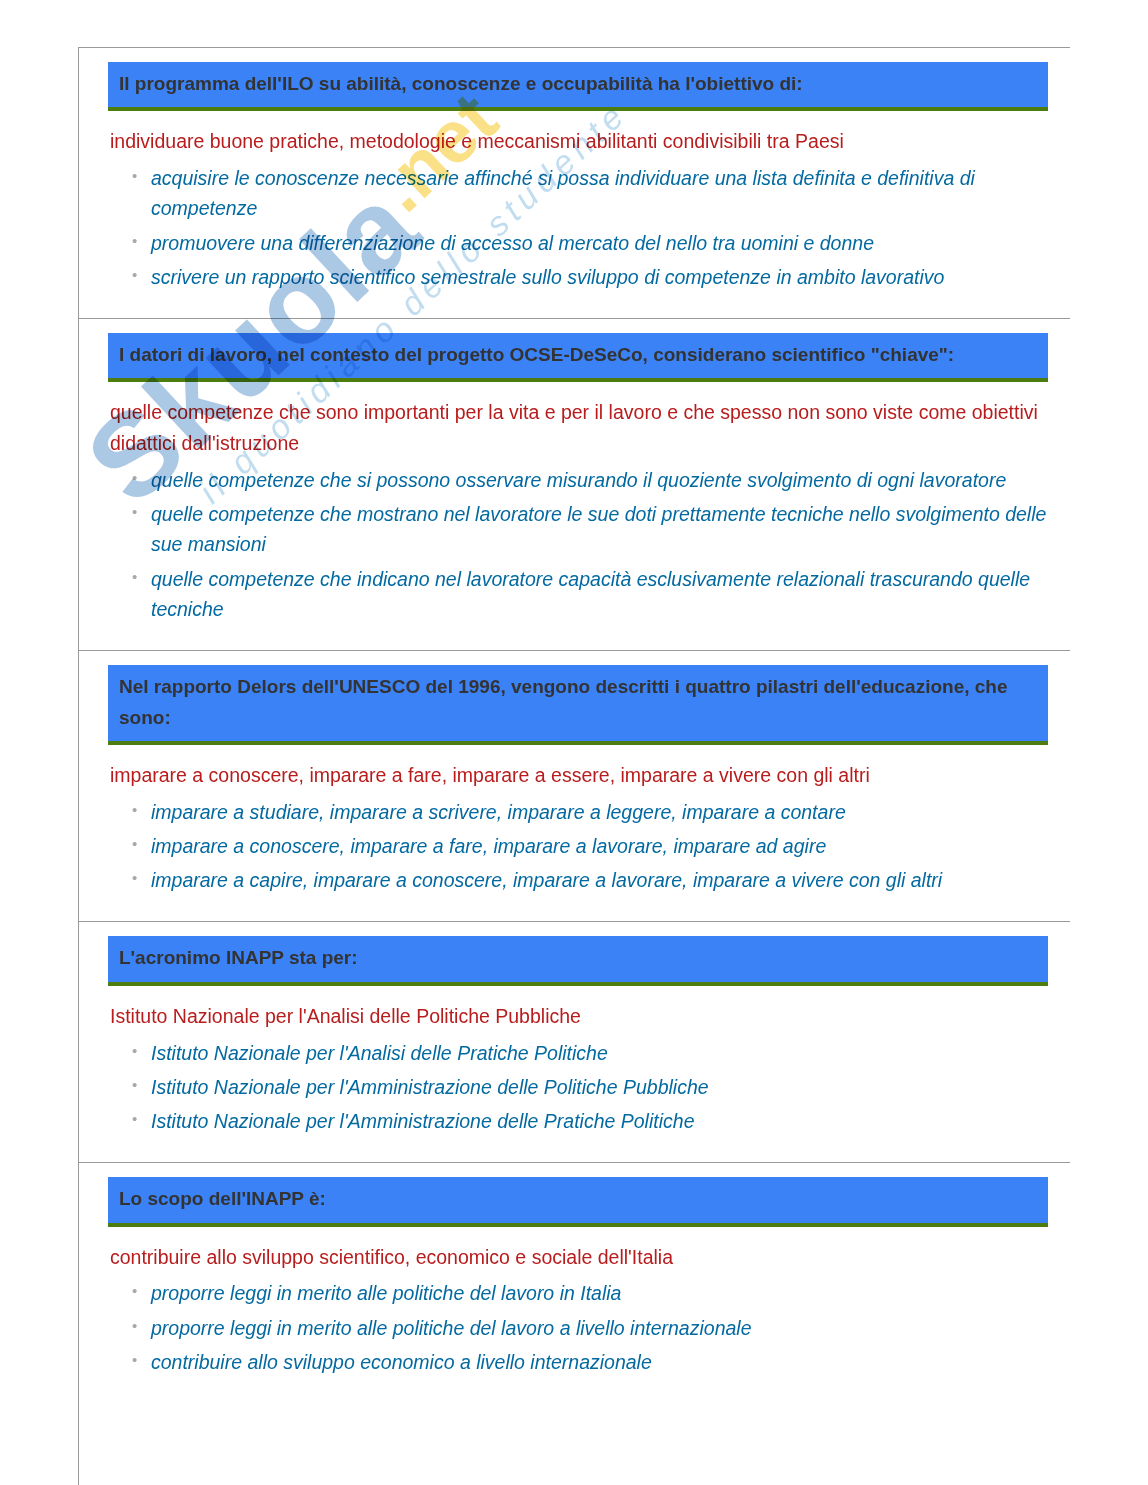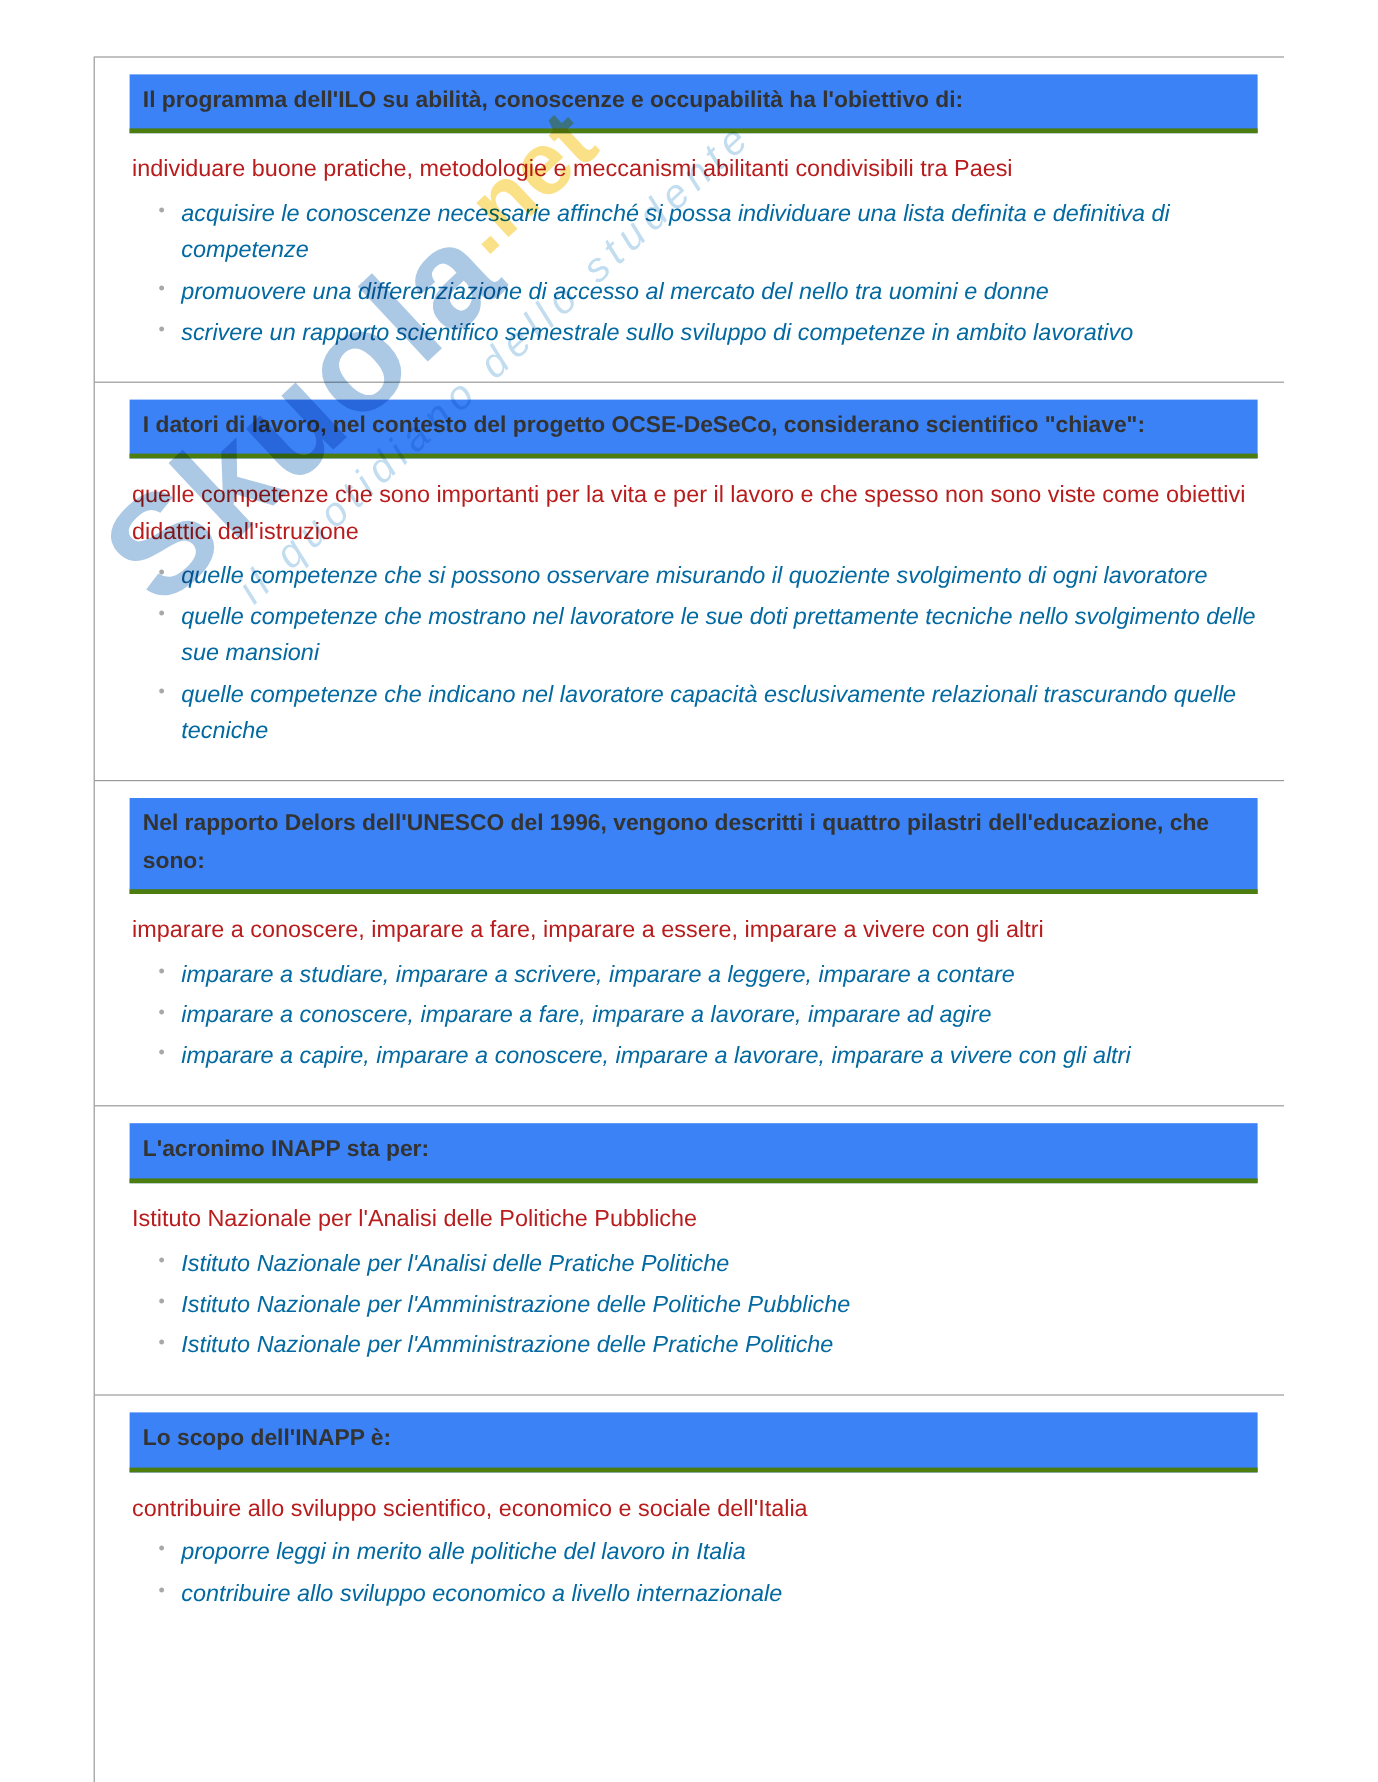--- a/index.html
+++ b/index.html
@@ -145,17 +145,18 @@
       <li>Istituto Nazionale per l'Amministrazione delle Politiche Pubbliche</li>
       <li>Istituto Nazionale per l'Amministrazione delle Pratiche Politiche</li>
     </ul>
   </section>
 
   <section class="qa-section">
     <div class="q-header">Lo scopo dell'INAPP è:</div>
     <p class="answer">contribuire allo sviluppo scientifico, economico e sociale dell'Italia</p>
     <ul class="options">
       <li>proporre leggi in merito alle politiche del lavoro in Italia</li>
+      <li>proporre leggi in merito alle politiche del lavoro a livello internazionale</li>
       <li>contribuire allo sviluppo economico a livello internazionale</li>
     </ul>
   </section>
 
 </div>
 
 </body></html>

